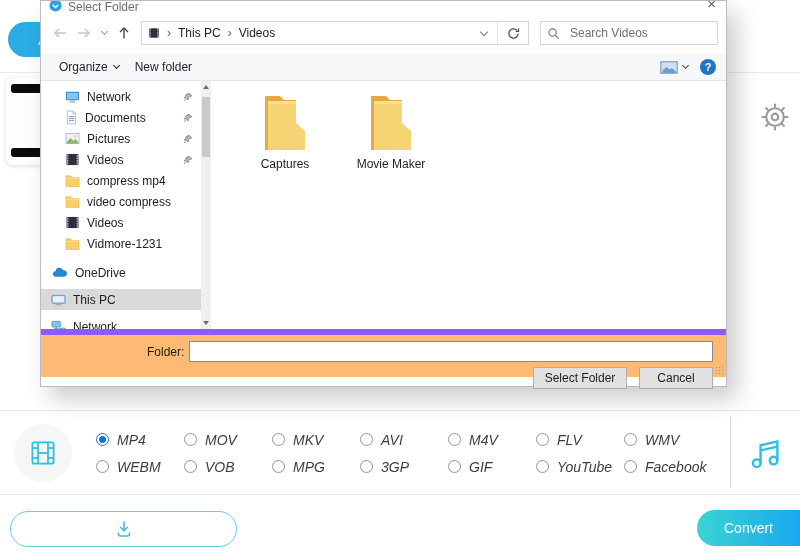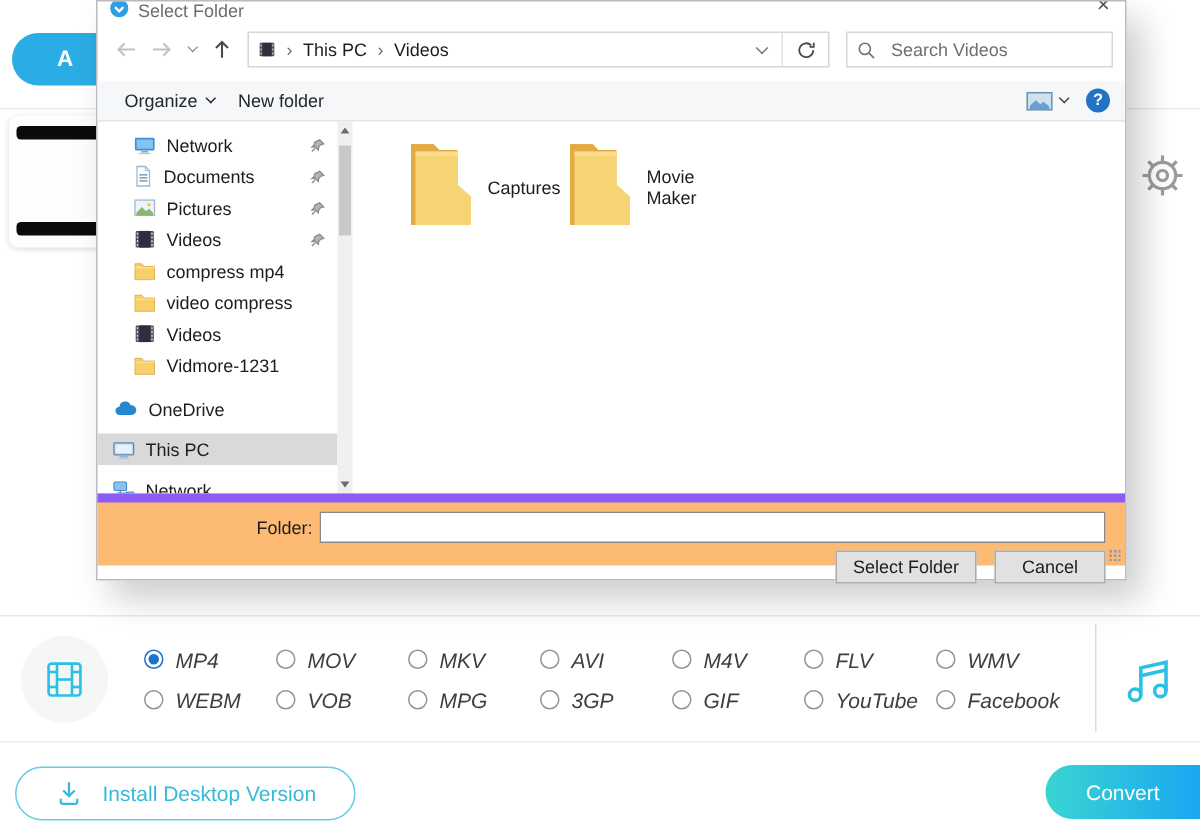--- a/index.html
+++ b/index.html
@@ -36,21 +36,21 @@
   .music-wrap{position:absolute;left:746px;top:434px;}
 
   .install-btn{position:absolute;left:10px;top:511px;width:227px;height:36px;border-radius:19px;
     background:#fff;border:1px solid #63cbe4;color:#38b9da;font-size:14px;
     font-family:"Liberation Sans",sans-serif;display:flex;align-items:center;justify-content:center;gap:12px;cursor:pointer;}
   .convert-btn{position:absolute;left:697px;top:510px;width:111px;height:36px;border:none;
     border-radius:19px 0 0 19px;background:linear-gradient(90deg,#3ad4d2,#17a4f3);color:#fff;
     font-size:14px;font-family:"Liberation Sans",sans-serif;cursor:pointer;padding-right:14px;}
 
   
-  .dialog{position:absolute;left:64px;top:0;width:687px;height:387px;background:#fff;
+  .dialog{position:absolute;left:40px;top:0;width:687px;height:387px;background:#fff;
     border:1px solid #b8bcc1;box-sizing:border-box;z-index:10;
     box-shadow:10px 12px 22px rgba(0,0,0,.20);}
   .titlebar{height:15px;display:flex;align-items:flex-start;padding:0 8px;overflow:hidden;position:relative;}
   .titlebar .app-ic{margin-top:-2px;}
   .dlg-title{font-size:12px;color:#6d6d6d;margin:-1px 0 0 6px;}
   .dlg-close{position:absolute;right:10px;top:-5px;font-size:15px;color:#555;cursor:pointer;line-height:1;}
 
   .navrow{height:30px;display:flex;align-items:center;padding:2px 8px 0 8px;gap:2px;}
   .navbtn{width:22px;height:22px;display:flex;align-items:center;justify-content:center;background:none;border:none;padding:0;}
   .chev{width:5px;height:5px;border-right:1.3px solid #777;border-bottom:1.3px solid #777;
@@ -87,21 +87,21 @@
   .sb-label{white-space:nowrap;}
   .sb-pin{position:absolute;right:8px;top:5px;}
   .sb-scroll{width:10px;background:#f0f0f0;flex:0 0 auto;position:relative;}
   .sb-scroll .arr{position:absolute;left:0;width:10px;height:12px;display:flex;align-items:center;justify-content:center;}
   .sb-scroll .arr.up{top:0;} .sb-scroll .arr.down{bottom:0;}
   .tri-up{width:0;height:0;border-left:3px solid transparent;border-right:3px solid transparent;border-bottom:4px solid #6b6b6b;}
   .tri-down{width:0;height:0;border-left:3px solid transparent;border-right:3px solid transparent;border-top:4px solid #6b6b6b;}
   .sb-thumb{position:absolute;left:1px;top:16px;width:8px;height:60px;background:#c9c9c9;cursor:grab;}
 
   .filelist{flex:1;display:flex;align-items:flex-start;padding:12px 0 0 28px;gap:14px;}
-  .file-item{width:92px;display:flex;flex-direction:row;align-items:center;cursor:pointer;}
+  .file-item{width:92px;display:flex;flex-direction:column;align-items:center;cursor:pointer;}
   .file-item .fname{font-size:12px;color:#1d1d1d;margin-top:6px;}
 
   .dlg-footer{height:48px;background:#fdba74;border-top:6px solid #8b5cf6;position:relative;box-sizing:border-box;}
   .folder-label{position:absolute;left:106px;top:10px;font-size:12px;color:#1d1d1d;}
   .folder-input{position:absolute;left:148px;top:6px;width:524px;height:21px;border:1px solid #8a8a8a;
     box-sizing:border-box;font-size:12px;font-family:"Liberation Sans",sans-serif;padding:0 4px;outline:none;}
   .dlg-btn{position:absolute;top:32px;height:22px;background:#e1e1e1;border:1px solid #adadad;
     font-size:12px;font-family:"Liberation Sans",sans-serif;color:#1d1d1d;cursor:pointer;padding:0;}
   .btn-select{left:492px;width:94px;}
   .btn-cancel{left:598px;width:74px;}
@@ -217,21 +217,20 @@
   <div class="low-divider"></div>
 
   <button class="install-btn">
     <span class="icon">
       <svg width="20" height="19" viewBox="0 0 20 19" fill="none" stroke="#38b9da" stroke-width="1.5">
         <path d="M10 1.5 v9"></path>
           <path d="M6.2 7 L10 10.8 13.8 7"></path>
         <path d="M4.5 12.5 v1.8 a1.6 1.6 0 0 0 1.6 1.6 h7.8 a1.6 1.6 0 0 0 1.6-1.6 v-1.8"></path>
       </svg>
     </span>
-    <span>Install Desktop Version</span>
   </button>
   <button class="convert-btn">Convert</button>
 
   <div class="dialog">
     <div class="titlebar">
       <span class="icon app-ic">
         <svg width="13" height="13" viewBox="0 0 14 14">
           <circle cx="7" cy="7" r="6.5" fill="#2f9fe0"></circle>
           <path d="M4 6.2 L7 9.2 L10 6.2" fill="none" stroke="#fff" stroke-width="1.6"></path>
         </svg>

